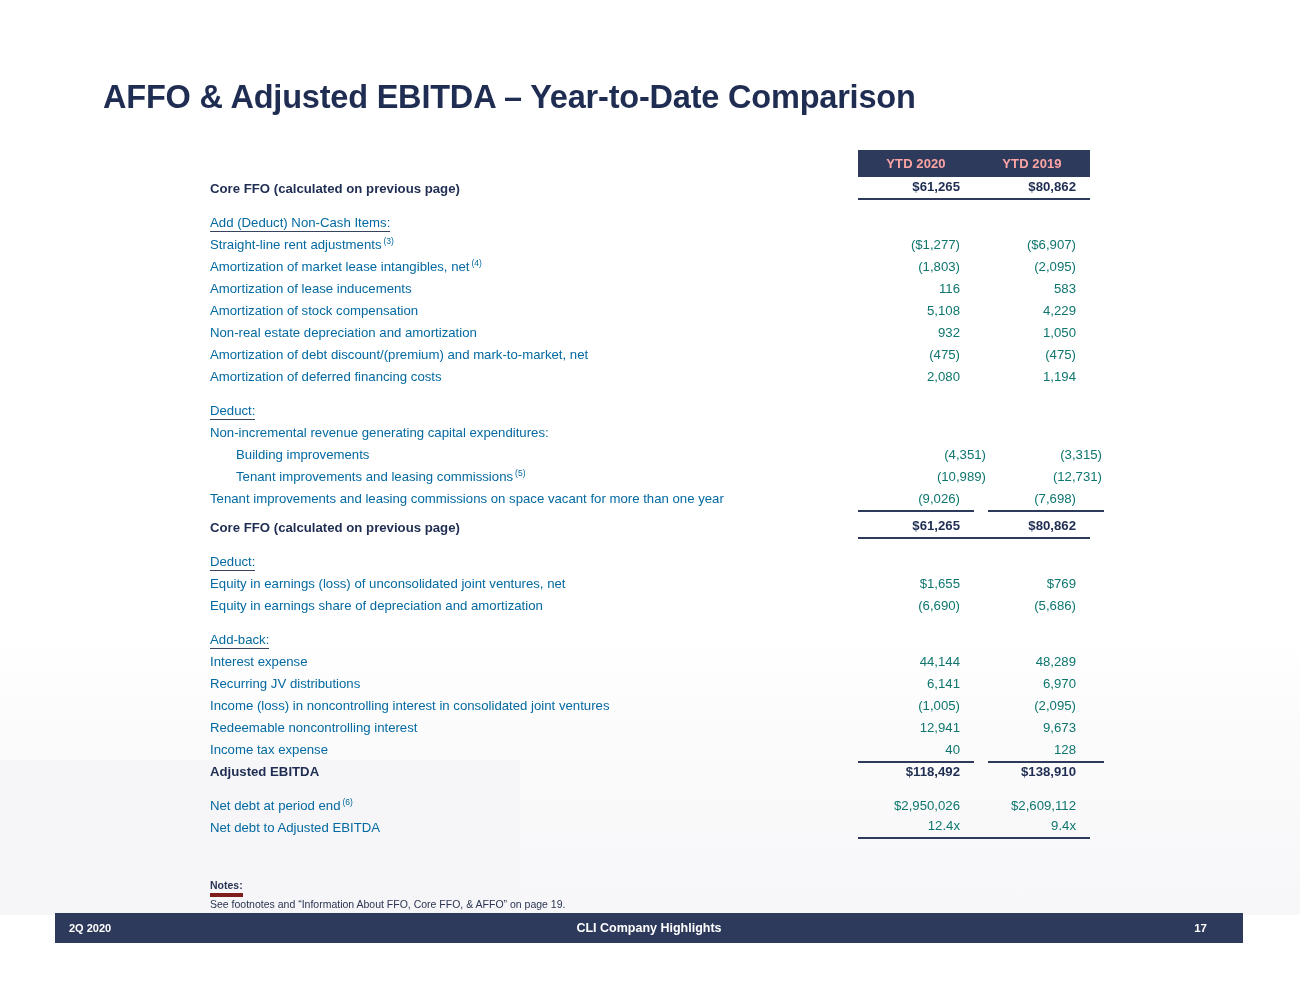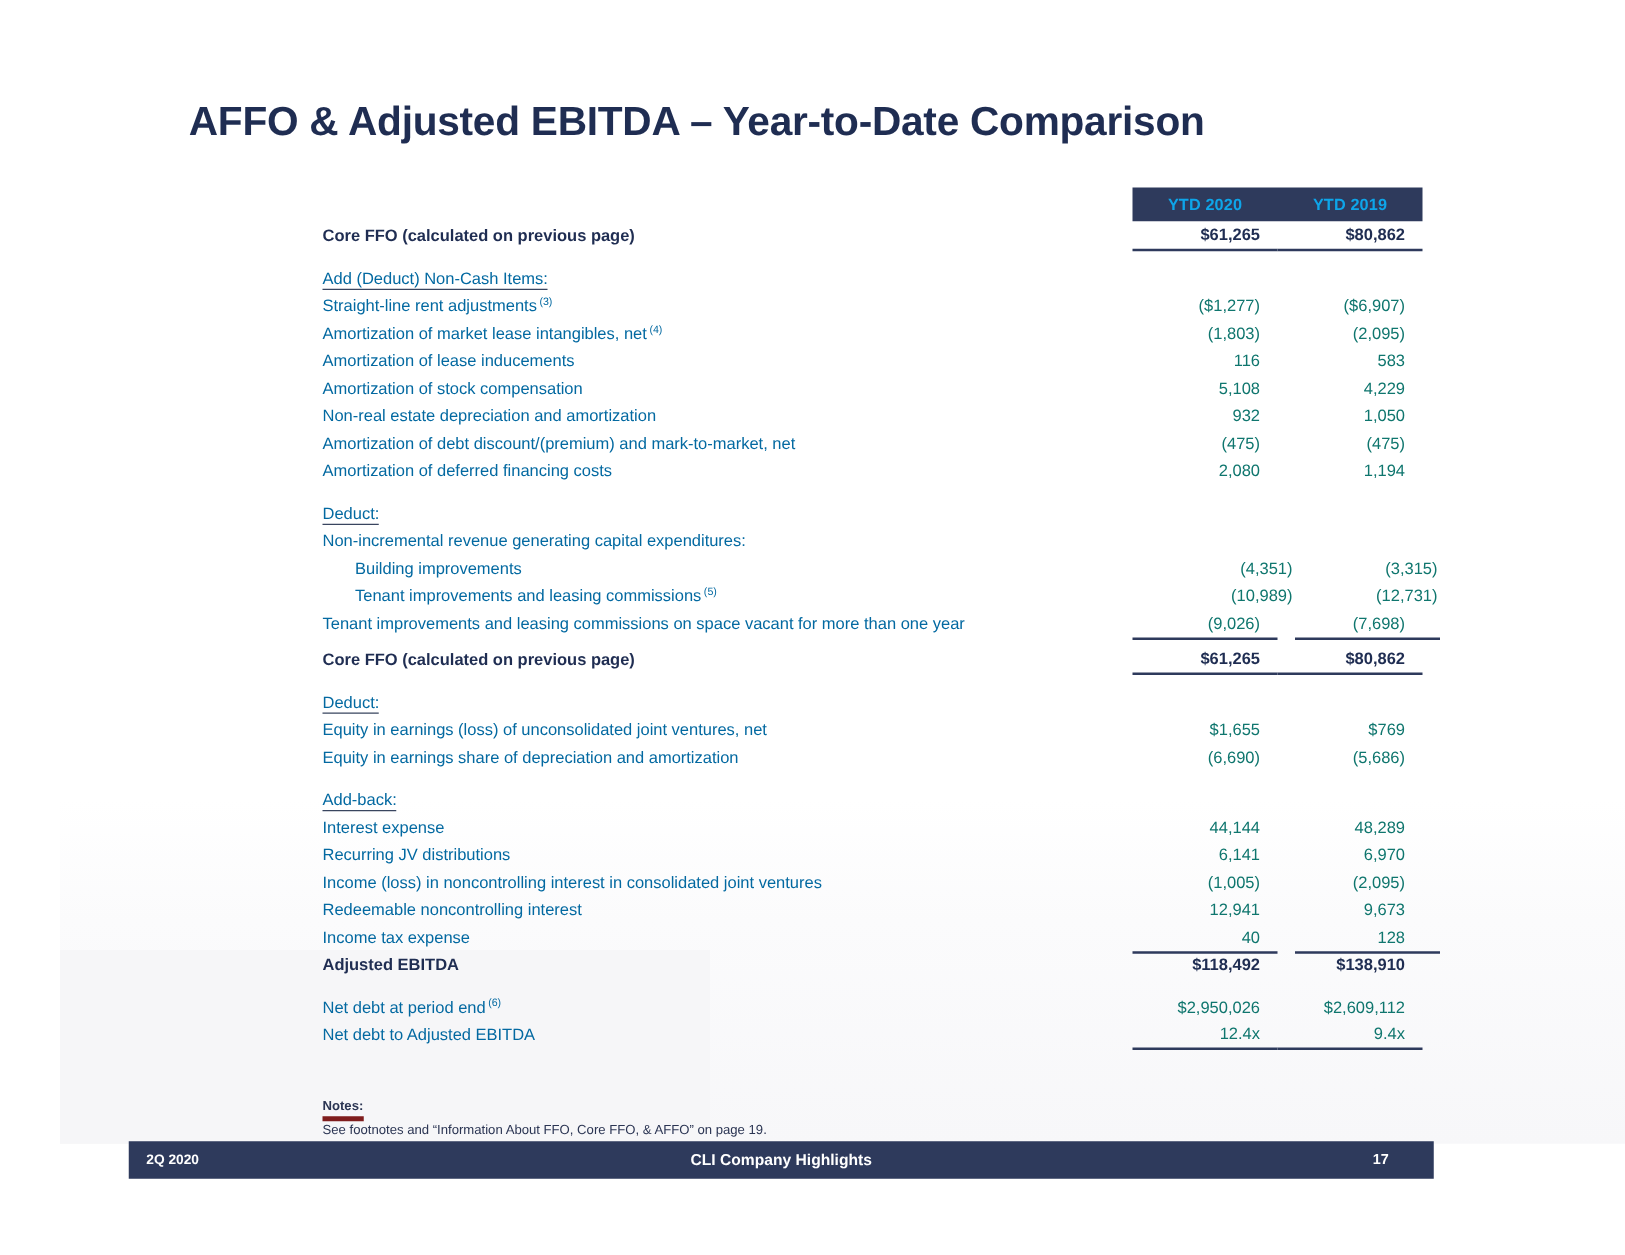--- a/index.html
+++ b/index.html
@@ -12,21 +12,20 @@
     height: 1004px;
     position: relative;
     font-family: "Liberation Sans", sans-serif;
     color: #2b3553;
     overflow: hidden;
   }
   .slide {
     position: absolute;
     inset: 0;
     background: #ffffff;
-    margin-left: 48px;
   }
   
   .bg-wash {
     position: absolute;
     left: 0;
     top: 640px;
     width: 1300px;
     height: 275px;
     background: linear-gradient(180deg, #ffffff 0%, #fbfbfc 35%, #f7f7f9 100%);
     pointer-events: none;
@@ -78,37 +77,37 @@
     position: absolute;
     left: 648px;
     top: 0px;
     width: 232px;
     height: 27px;
     background: #2e3a5c;
     display: flex;
   }
   .colhead .ch {
     flex: 0 0 116px;
-    color: #0ea5e9;
+    color: #fca5a5;
     font-size: 13px;
     font-weight: bold;
     text-align: center;
     line-height: 27px;
     letter-spacing: 0.1px;
   }
 
   .rows {
     position: absolute;
     left: 0;
     top: 28px;
     width: 880px;
   }
   .row {
     display: flex;
-    align-items: center;
+    align-items: flex-end;
     height: 22px;
   }
   .row .lbl {
     flex: 0 0 648px;
     font-size: 13.2px;
     line-height: 22px;
     color: #0369a1;
     white-space: nowrap;
   }
   .row .v {
@@ -177,21 +176,21 @@
   .notes .nbody {
     font-weight: normal;
     font-size: 10.5px;
   }
 
   
   .footer {
     position: absolute;
     left: 55px;
     top: 913px;
-    width: 1044px;
+    width: 1188px;
     height: 30px;
     background: #2e3a5c;
     color: #ffffff;
   }
   .footer .fl {
     position: absolute;
     left: 14px;
     top: 0;
     line-height: 30px;
     font-size: 11px;

